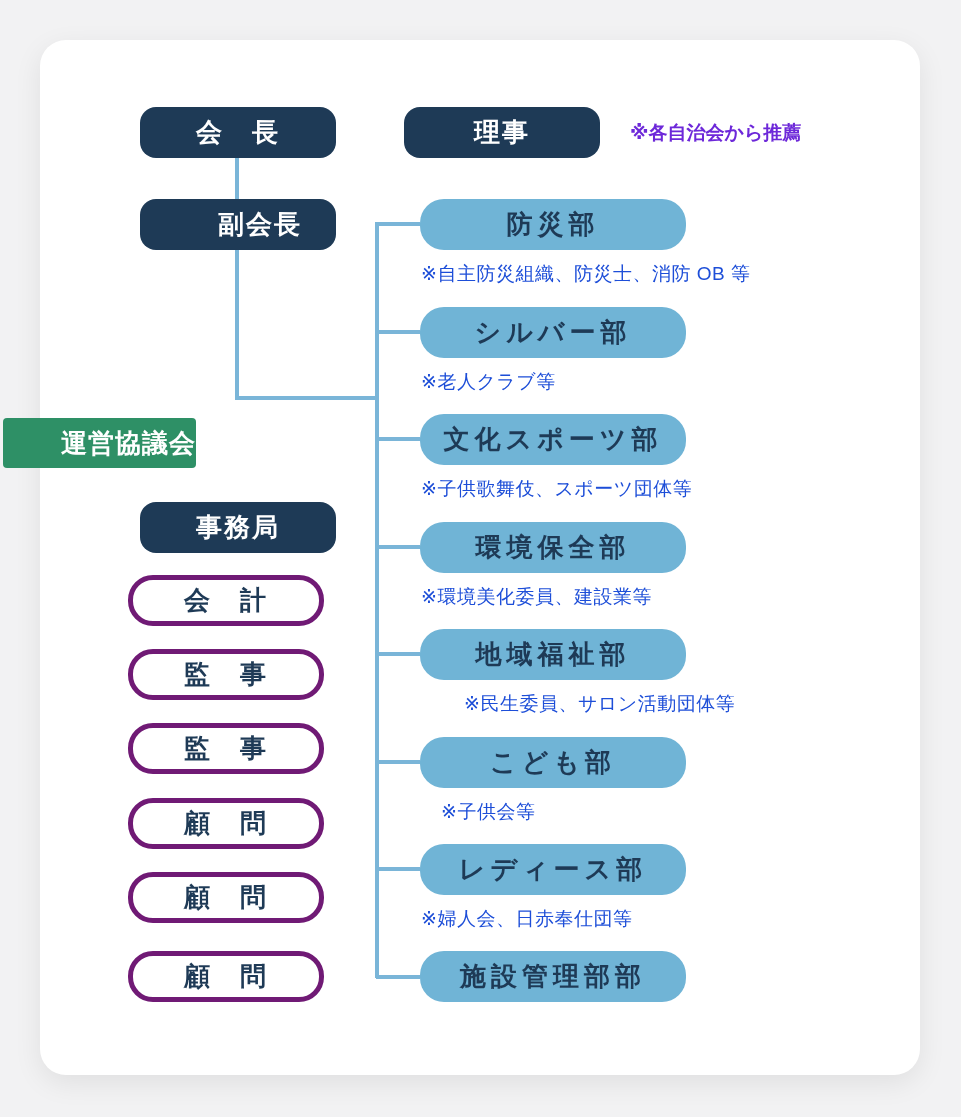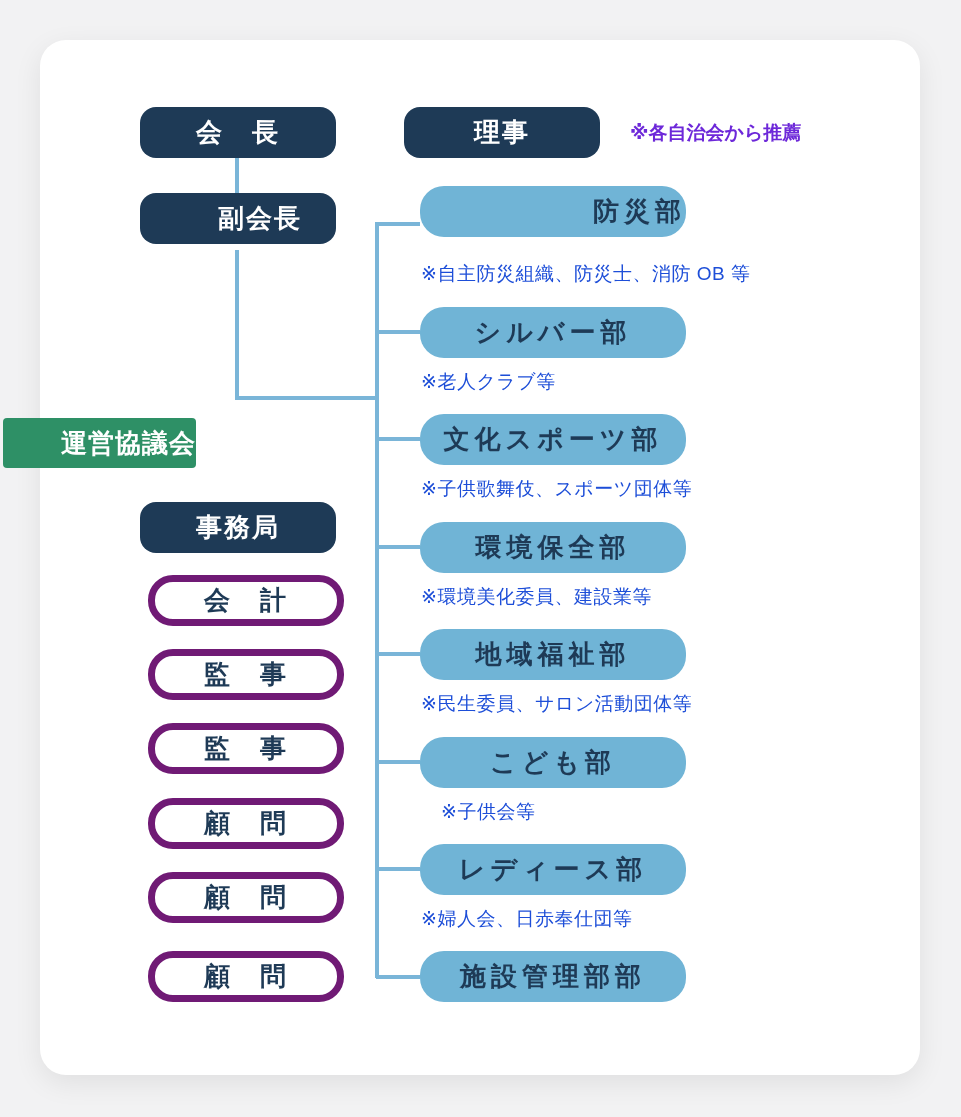--- a/index.html
+++ b/index.html
@@ -29,23 +29,23 @@
     border-radius:16px;
     font-size:26px;letter-spacing:2px;
   }
   .blue{
     left:420px;width:266px;
     background:#70b4d6;color:#1e3a56;
     border-radius:24px;
     font-size:26px;letter-spacing:5px;
   }
   .outline{
-    left:148px;width:196px;
+    left:128px;width:196px;
     background:#ffffff;color:#1e3a56;
-    border:7px solid #701a75;border-radius:25px;
+    border:5px solid #701a75;border-radius:25px;
     font-size:26px;letter-spacing:2px;
   }
   .green{
     position:absolute;left:3px;top:418px;width:193px;height:50px;
     background:#2e9066;color:#ffffff;
     border-radius:4px;
     display:flex;align-items:center;justify-content:flex-end;
     font-weight:bold;font-size:26px;letter-spacing:1px;
   }
   .note{
@@ -79,21 +79,21 @@
   <div class="line hline" style="left:376px;top:437px;width:44px;"></div>
   <div class="line hline" style="left:376px;top:545px;width:44px;"></div>
   <div class="line hline" style="left:376px;top:652px;width:44px;"></div>
   <div class="line hline" style="left:376px;top:760px;width:44px;"></div>
   <div class="line hline" style="left:376px;top:867px;width:44px;"></div>
   <div class="line hline" style="left:376px;top:975px;width:44px;"></div>
 
   <div class="pill navy" style="top:107px;">
     <span class="lbl">会　長</span>
   </div>
-  <div class="pill navy" style="top:193px;padding-left:44px;">
+  <div class="pill navy" style="top:199px;padding-left:44px;">
     <span class="lbl">副会長</span>
   </div>
 
   <div class="pill navy" style="left:404px;top:107px;">
     <span class="lbl">理事</span>
   </div>
   <div class="side-note">※各自治会から推薦</div>
 
   <div class="green">
     <span class="lbl">運営協議会</span>
@@ -114,21 +114,21 @@
   <div class="pill outline" style="top:798px;">
     <span class="lbl">顧　問</span>
   </div>
   <div class="pill outline" style="top:872px;">
     <span class="lbl">顧　問</span>
   </div>
   <div class="pill outline" style="top:951px;">
     <span class="lbl">顧　問</span>
   </div>
 
-  <div class="pill blue" style="top:186px;justify-content:flex-end;">
+  <div class="pill blue" style="top:199px;">
     <span class="lbl">防災部</span>
   </div>
   <div class="note" style="top:261px;">※自主防災組織、防災士、消防 OB 等</div>
 
   <div class="pill blue" style="top:307px;">
     <span class="lbl">シルバー部</span>
   </div>
   <div class="note" style="top:369px;">※老人クラブ等</div>
 
   <div class="pill blue" style="top:414px;">
@@ -137,21 +137,21 @@
   <div class="note" style="top:476px;">※子供歌舞伎、スポーツ団体等</div>
 
   <div class="pill blue" style="top:522px;">
     <span class="lbl">環境保全部</span>
   </div>
   <div class="note" style="top:584px;">※環境美化委員、建設業等</div>
 
   <div class="pill blue" style="top:629px;">
     <span class="lbl">地域福祉部</span>
   </div>
-  <div class="note" style="top:691px;">※民生委員、サロン活動団体等</div>
+  <div class="note" style="top:691px;margin-left:43px;">※民生委員、サロン活動団体等</div>
 
   <div class="pill blue" style="top:737px;">
     <span class="lbl">こども部</span>
   </div>
   <div class="note" style="top:799px;margin-left:20px;">※子供会等</div>
 
   <div class="pill blue" style="top:844px;">
     <span class="lbl">レディース部</span>
   </div>
   <div class="note" style="top:906px;">※婦人会、日赤奉仕団等</div>

